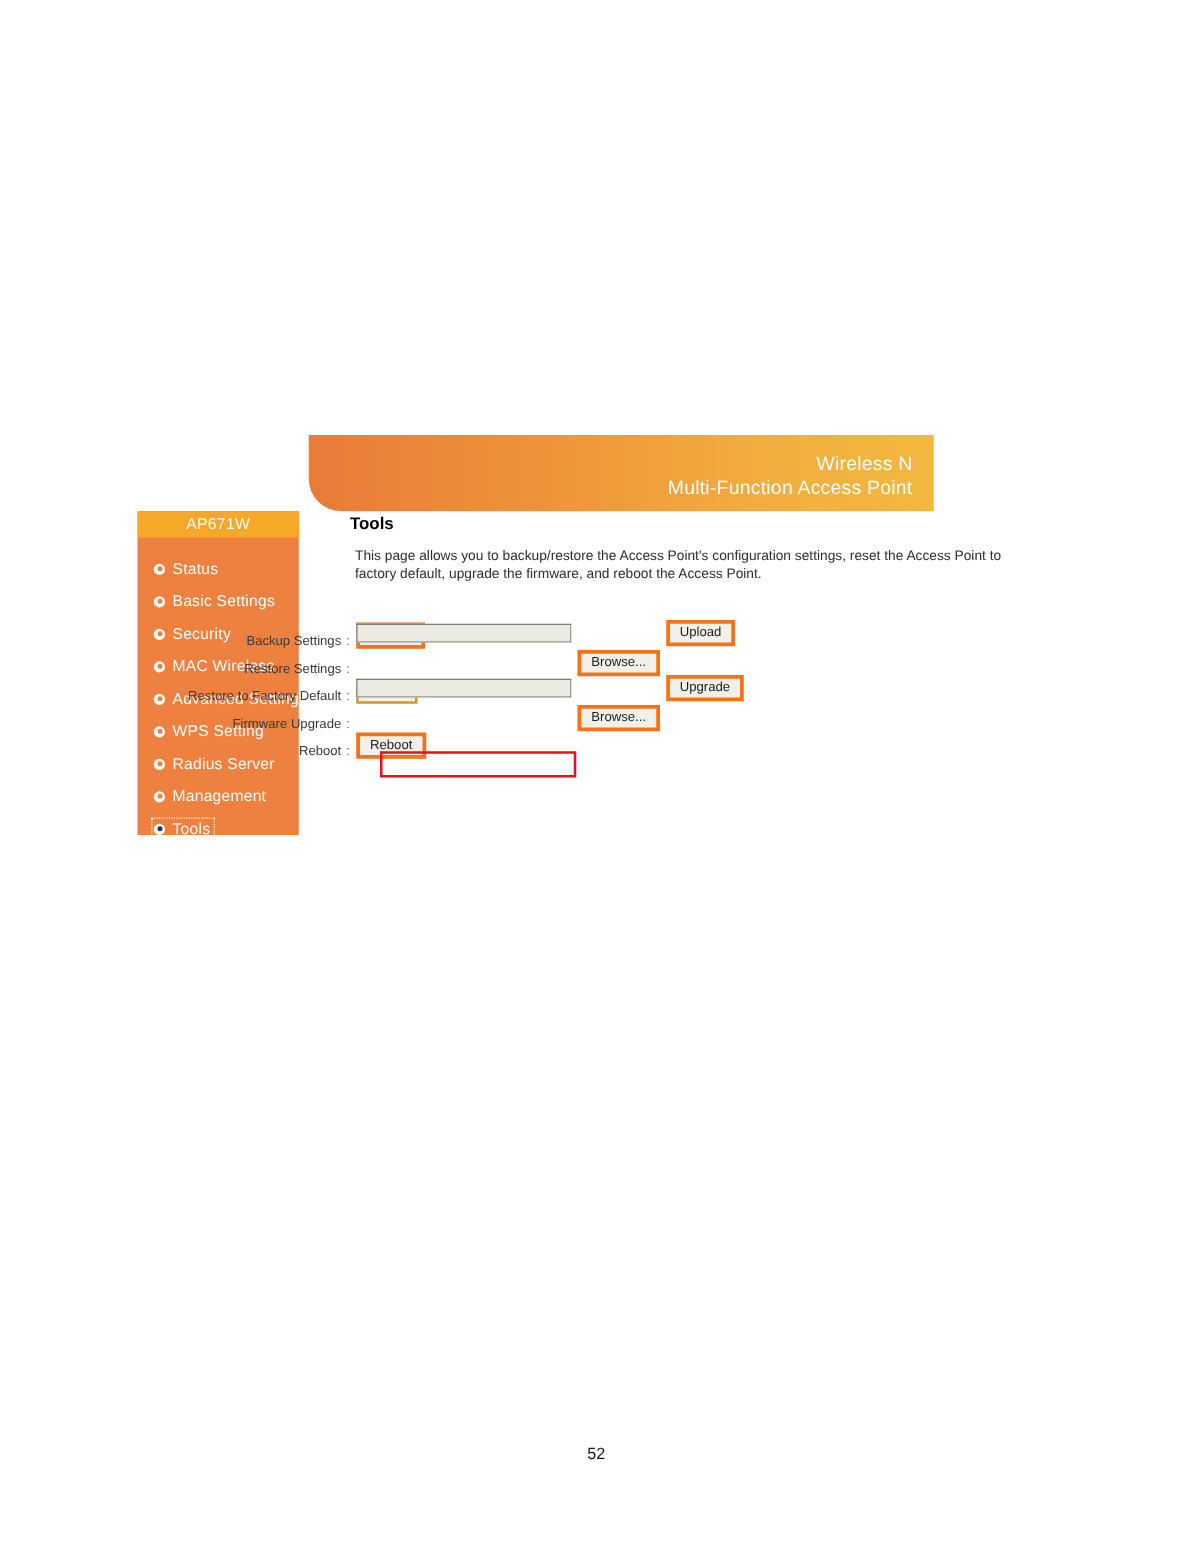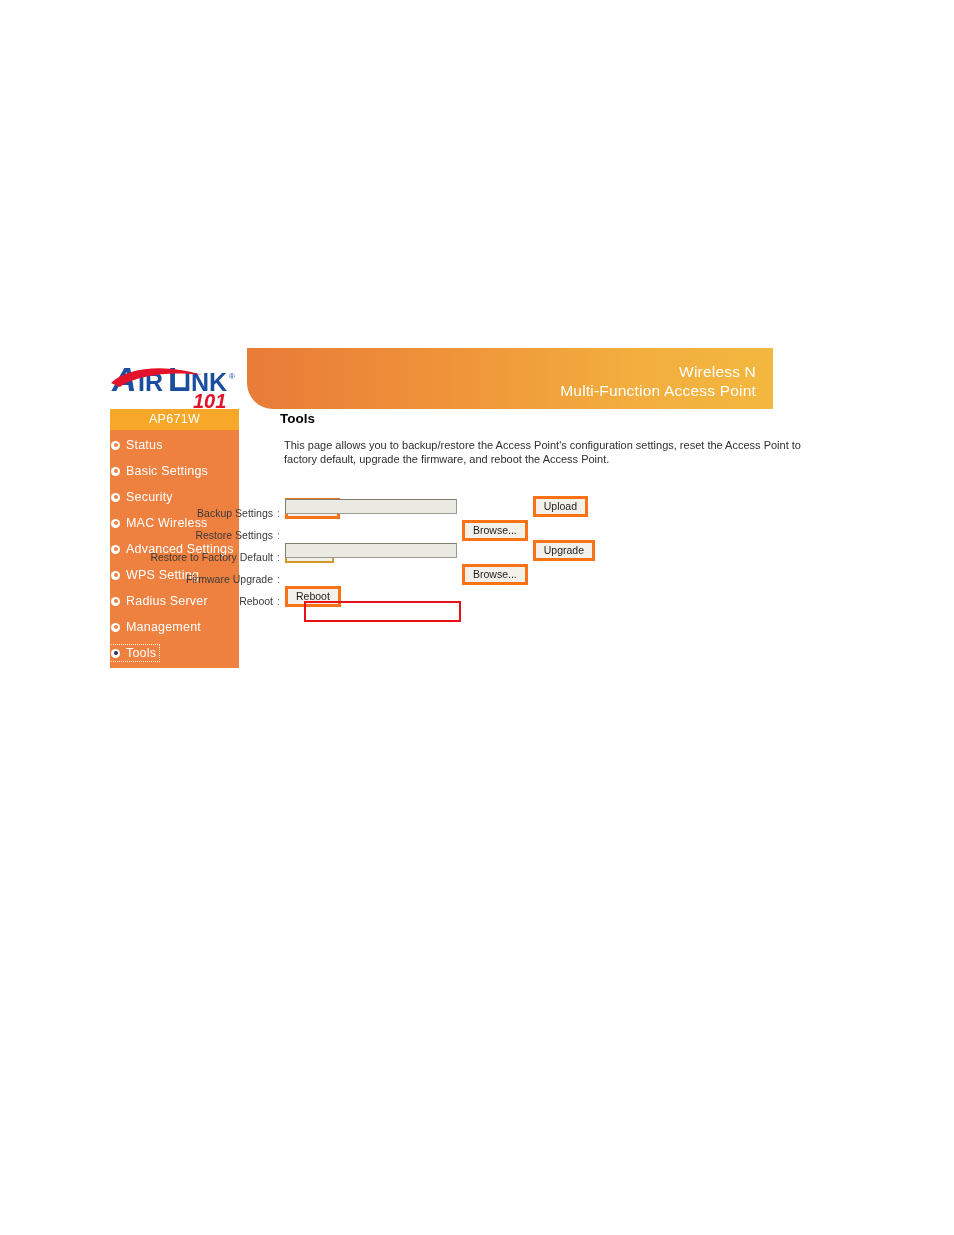--- a/index.html
+++ b/index.html
@@ -44,21 +44,20 @@
 
   
   .banner {
     position: absolute;
     left: 137px;
     top: 0px;
     width: 500px;
     height: 61px;
     background: linear-gradient(to right, #e87b38 0%, #ef9339 38%, #f2ad3e 72%, #f3b83f 100%);
     border-bottom-left-radius: 26px;
-    padding-left: 26px;
   }
   .banner-text {
     position: absolute;
     right: 17px;
     top: 14px;
     text-align: right;
     color: #ffffff;
     font-size: 15.5px;
     line-height: 19px;
     letter-spacing: 0.2px;
@@ -84,21 +83,22 @@
     letter-spacing: 0.3px;
   }
   .nav-list {
     margin: 0;
     padding: 7px 0 0 0;
     list-style: none;
   }
   .nav-item {
     height: 26px;
     display: flex;
-    align-items: flex-start;
+    align-items: flex-end;
+    padding-left: 12px;
     box-sizing: border-box;
   }
   .nav-inner {
     display: inline-flex;
     align-items: center;
     padding: 1px 3px 1px 1px;
   }
   .nav-item.selected .nav-inner {
     outline: 1px dotted #fff5d8;
     outline-offset: 0px;
@@ -241,35 +241,20 @@
     font-family: "Liberation Sans", sans-serif;
   }
 </style>
 </head>
 <body>
 
 <div class="page">
 
   <div class="router-ui">
 
-    <div class="brand-logo">
-      <svg class="logo-svg" width="137" height="58" viewBox="0 0 137 58">
-
-        <text x="2" y="38" font-family="Liberation Sans, sans-serif" font-size="34" font-weight="bold" font-style="italic" fill="#1a4fa0">A</text>
-        <text x="28" y="38" font-family="Liberation Sans, sans-serif" font-size="25" font-weight="bold" fill="#1a4fa0">IR</text>
-        <text x="58" y="38" font-family="Liberation Sans, sans-serif" font-size="33" font-weight="bold" fill="#1a4fa0">L</text>
-        <text x="74" y="38" font-family="Liberation Sans, sans-serif" font-size="25" font-weight="bold" fill="#1a4fa0">INK</text>
-
-        <text x="119" y="26" font-family="Liberation Sans, sans-serif" font-size="8" fill="#1a4fa0">®</text>
-
-        <path d="M1,30 C18,13 58,11 92,22 C62,18 26,22 10,34 Z" fill="#e3122b"></path>
-
-        <text x="83" y="55" font-family="Liberation Sans, sans-serif" font-size="20" font-weight="bold" font-style="italic" fill="#e3122b">101</text>
-      </svg>
-    </div>
 
     <div class="banner">
       <div class="banner-text">
         <span class="banner-line">Wireless N</span>
         <span class="banner-line">Multi-Function Access Point</span>
       </div>
     </div>
 
     <div class="sidebar">
       <div class="sidebar-title">AP671W</div>
@@ -381,14 +366,15 @@
           <button class="btn btn-reboot">Reboot</button>
         </span>
       </div>
 
     </div>
 
     <div class="annotation-box"></div>
 
   </div>
 
+  <div class="page-number">52</div>
 
 </div>
 
 </body></html>

